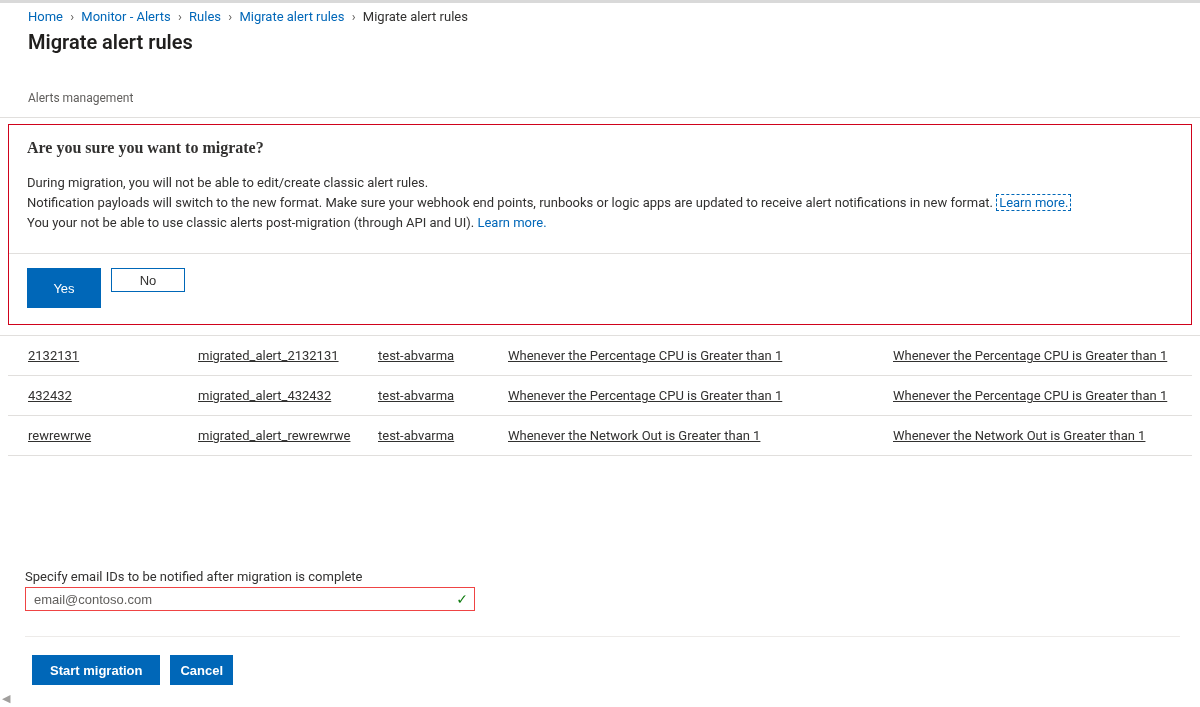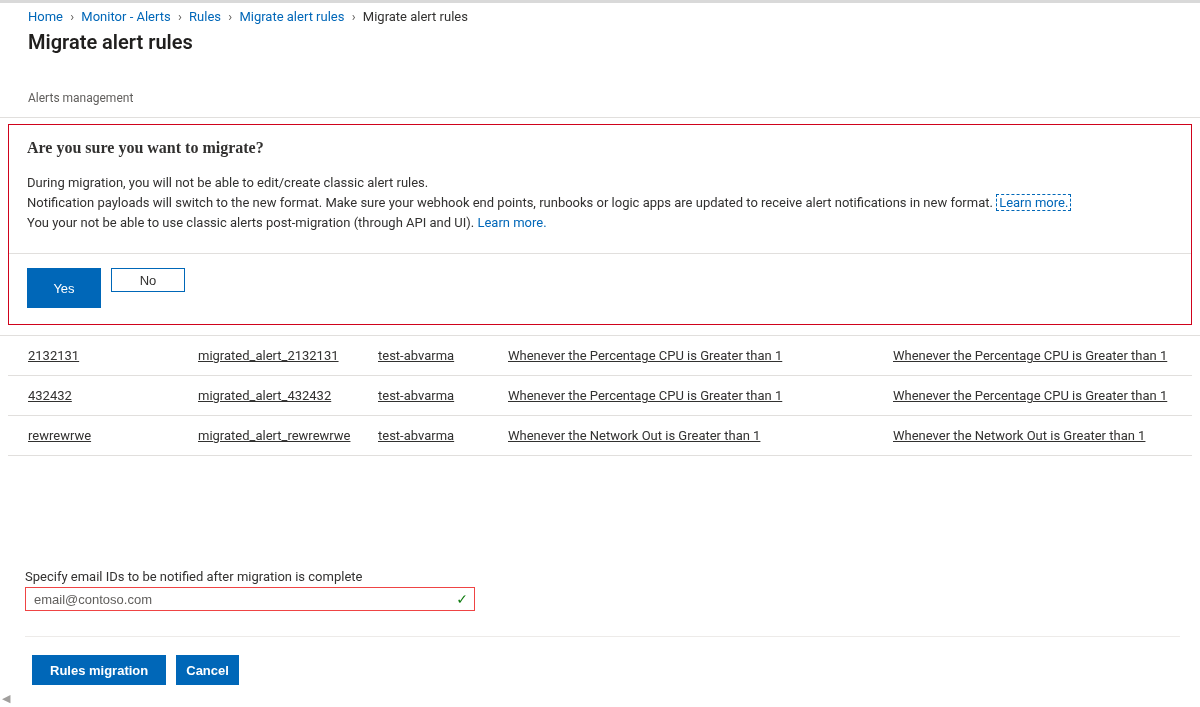--- a/index.html
+++ b/index.html
@@ -177,18 +177,18 @@
 
 <div class="bottom-area">
   <div class="email-label">Specify email IDs to be notified after migration is complete</div>
   <div class="email-input-wrap">
     <input class="email-input" type="text" value="email@contoso.com" style="">
     <span class="check-icon">✓</span>
   </div>
 
   <hr class="footer-rule">
   <div class="footer-buttons">
-    <button class="btn-big-primary">Rules migration</button>
+    <button class="btn-big-primary">Start migration</button>
     <button class="btn-big-secondary">Cancel</button>
   </div>
 </div>
 
 <div class="scroll-hint">◀</div>
 
 </body></html>

